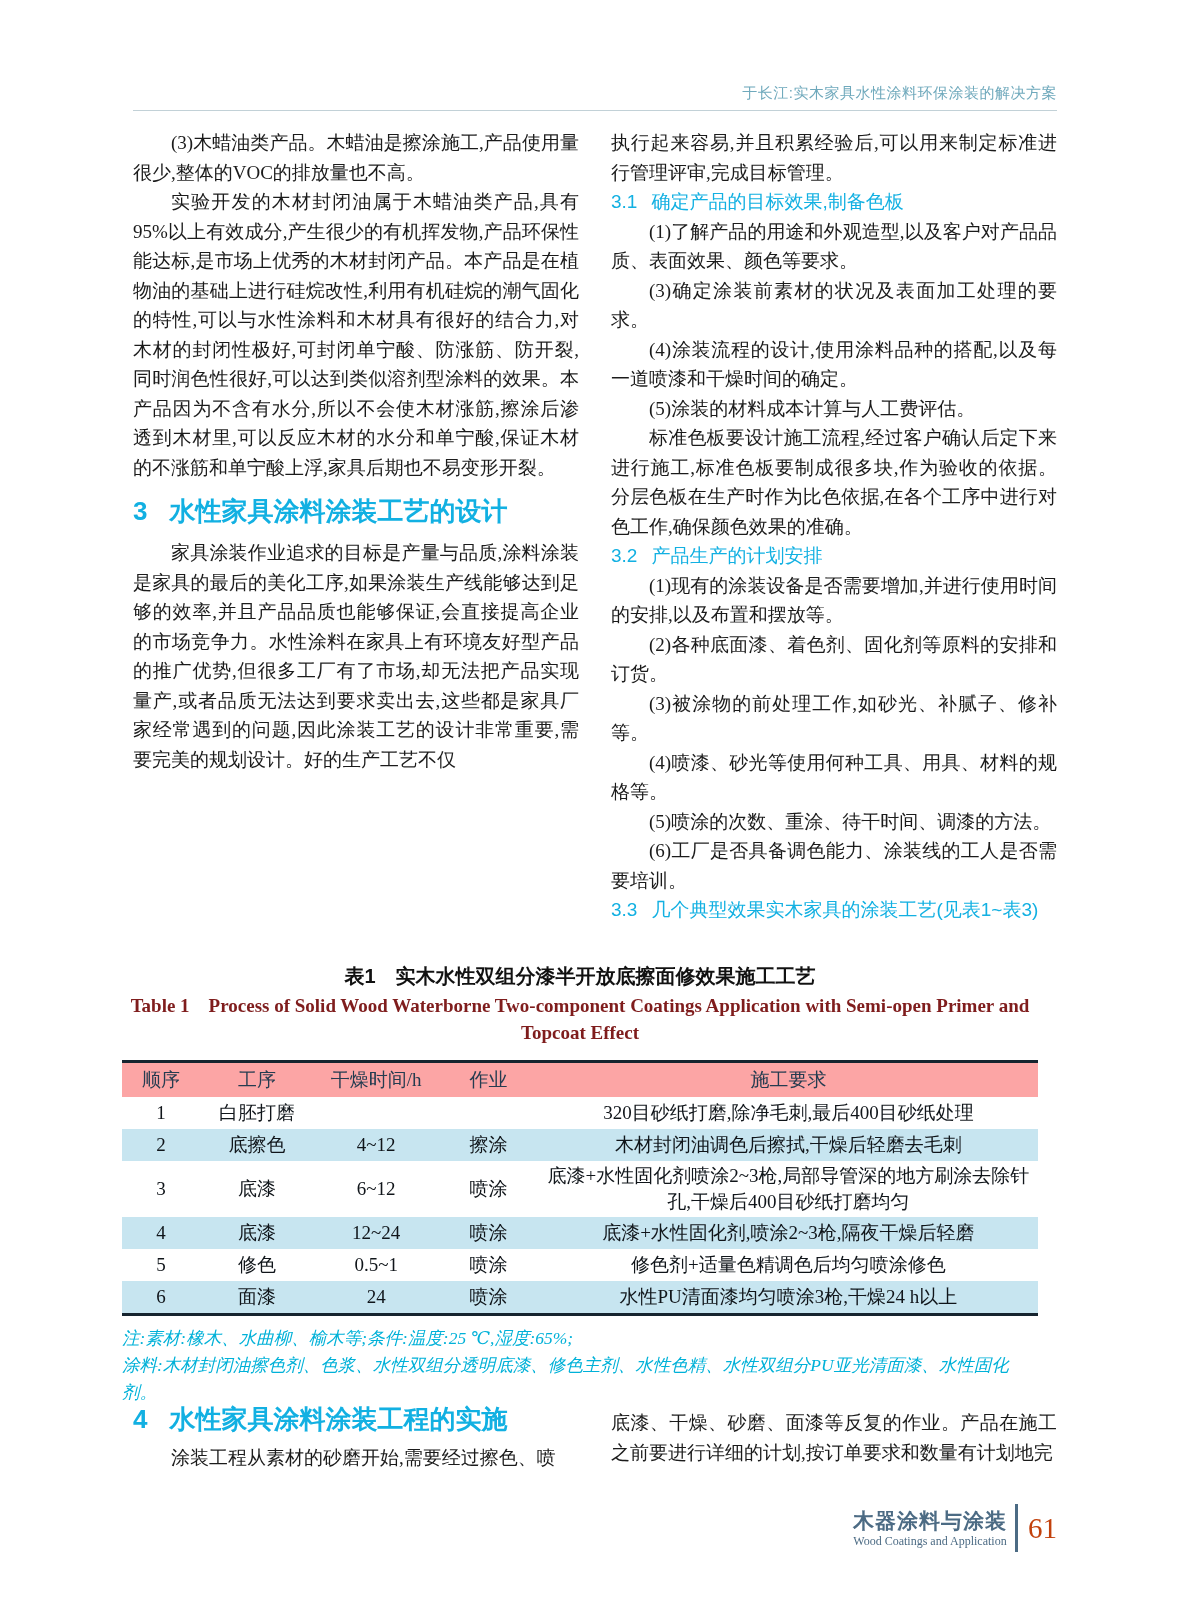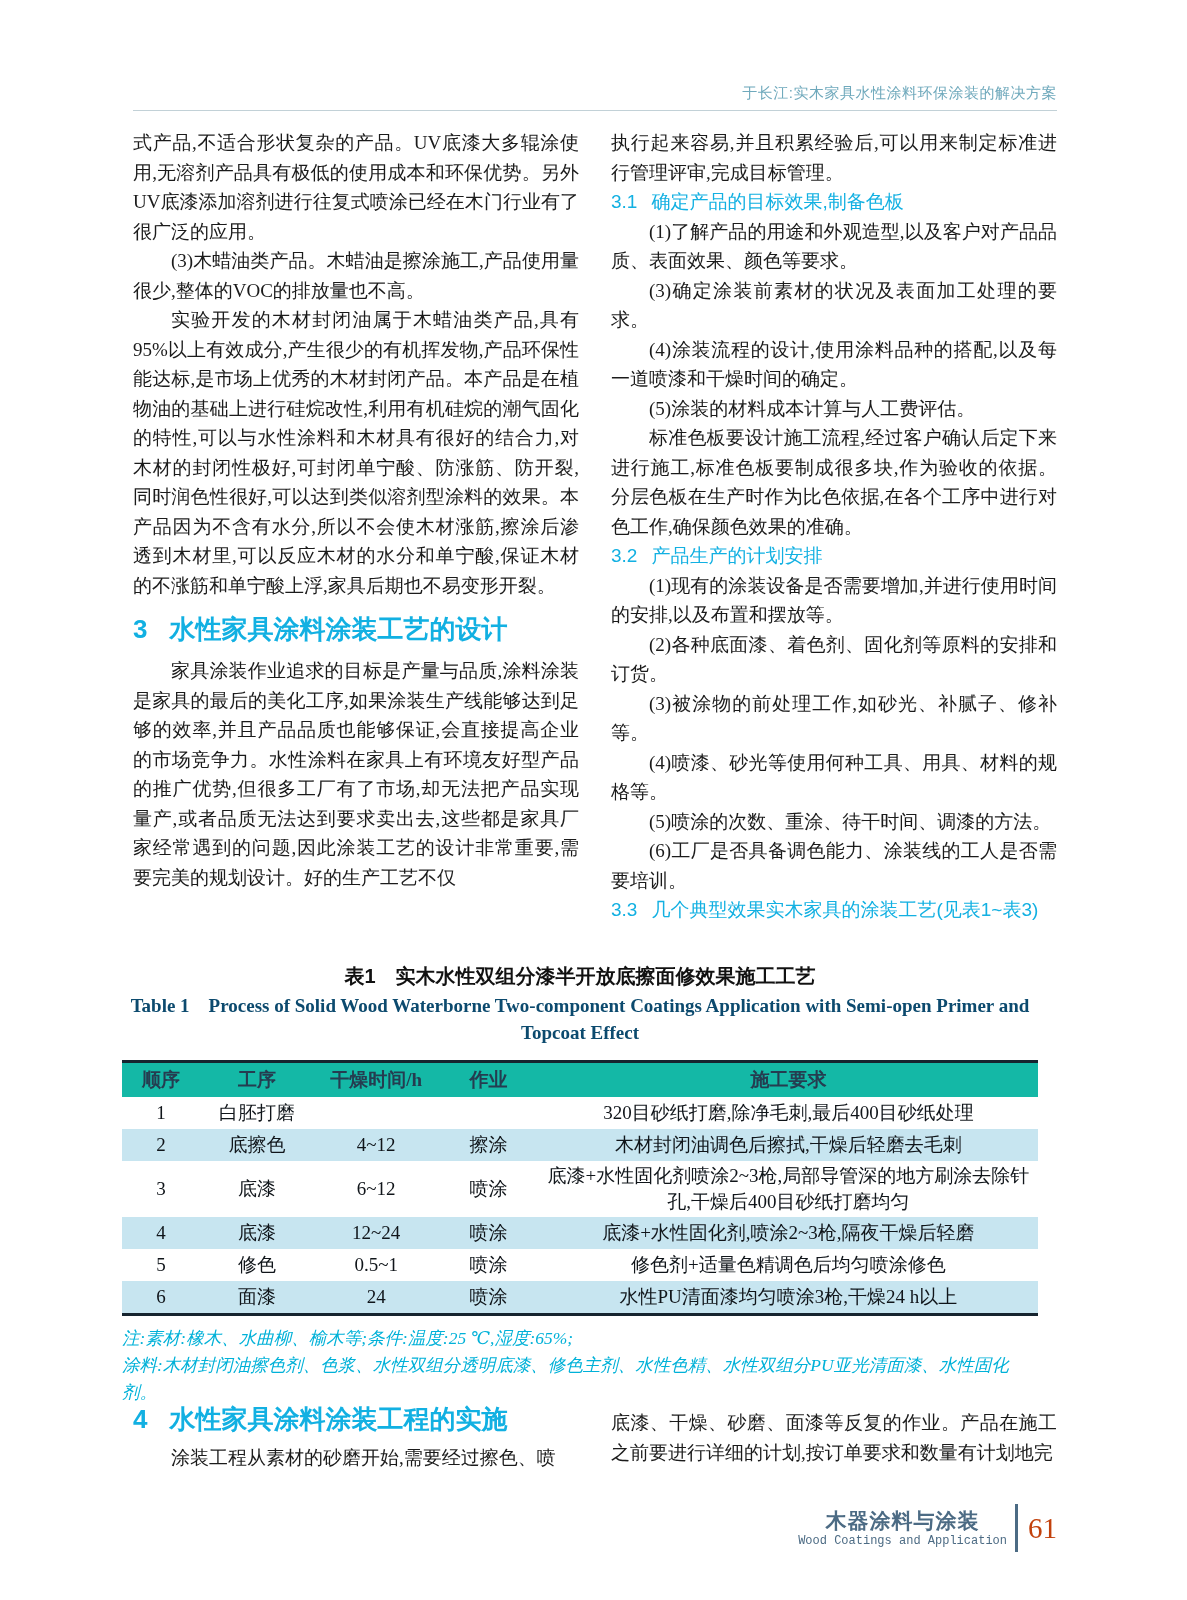--- a/index.html
+++ b/index.html
@@ -44,30 +44,30 @@
     white-space:nowrap;
   }
   
   .table-block{position:absolute;top:962px;left:122px;width:916px;}
   .tbl-title-zh{
     text-align:center;font-family:"Liberation Sans","DejaVu Sans",sans-serif;
     font-weight:bold;font-size:20px;line-height:28px;color:#111;
   }
   .tbl-title-en{
     text-align:center;font-family:"Liberation Serif","DejaVu Serif",serif;
-    font-weight:bold;font-size:19px;line-height:27px;color:#0c4a6e;
+    font-weight:bold;font-size:19px;line-height:27px;color:#7f1d1d;
     margin-top:2px;
   }
   table.process{
     width:100%;border-collapse:collapse;margin-top:14px;
     border-top:3px solid #16242f;border-bottom:3px solid #16242f;
     font-size:19px;
   }
   table.process th{
-    background:#14b8a6;color:#253c50;font-weight:bold;
+    background:#fca5a5;color:#253c50;font-weight:normal;
     height:32px;padding:1px 4px;text-align:center;
   }
   table.process td{
     height:28px;padding:2px 6px;text-align:center;line-height:26px;color:#10151a;
   }
   table.process tbody tr:nth-child(even){background:#c7e5f0;}
   .cw1{width:8.5%;}.cw2{width:12.5%;}.cw3{width:13.5%;}.cw4{width:11%;}.cw5{width:54.5%;}
   .tbl-notes{
     margin-top:9px;color:#00b1d8;font-style:italic;
     font-size:17.5px;line-height:27px;
@@ -85,41 +85,40 @@
   .footer{
     position:absolute;top:1504px;right:130px;
     display:flex;align-items:center;
   }
   .journal{ text-align:center;color:#4c6b84; }
   .journal-zh{
     font-family:"Liberation Sans","DejaVu Sans",sans-serif;
     font-weight:bold;font-size:21px;line-height:26px;letter-spacing:1px;
   }
   .journal-en{
-    font-family:Liberation Mono, monospace;
+    font-family:Liberation Serif, serif;
     font-size:12px;line-height:15px;
   }
   .footer-bar{width:3px;height:48px;background:#4c6b84;margin:0 10px 0 8px;}
   .page-num{
     font-family:"Liberation Serif","DejaVu Serif",serif;
     font-size:29px;color:#c2410c;
   }
 </style>
 </head>
 <body>
 
 <div class="page">
 
   <div class="running-head">于长江:实木家具水性涂料环保涂装的解决方案</div>
   <div class="head-rule"></div>
 
   <div class="columns">
 
     <div class="col">
-      <p>式产品,不适合形状复杂的产品。UV底漆大多辊涂使用,无溶剂产品具有极低的使用成本和环保优势。另外UV底漆添加溶剂进行往复式喷涂已经在木门行业有了很广泛的应用。</p>
       <p class="indent">(3)木蜡油类产品。木蜡油是擦涂施工,产品使用量很少,整体的VOC的排放量也不高。</p>
       <p class="indent">实验开发的木材封闭油属于木蜡油类产品,具有95%以上有效成分,产生很少的有机挥发物,产品环保性能达标,是市场上优秀的木材封闭产品。本产品是在植物油的基础上进行硅烷改性,利用有机硅烷的潮气固化的特性,可以与水性涂料和木材具有很好的结合力,对木材的封闭性极好,可封闭单宁酸、防涨筋、防开裂,同时润色性很好,可以达到类似溶剂型涂料的效果。本产品因为不含有水分,所以不会使木材涨筋,擦涂后渗透到木材里,可以反应木材的水分和单宁酸,保证木材的不涨筋和单宁酸上浮,家具后期也不易变形开裂。</p>
       <div class="sec-head">
         <span>3</span>
         <span>水性家具涂料涂装工艺的设计</span>
       </div>
       <p class="indent">家具涂装作业追求的目标是产量与品质,涂料涂装是家具的最后的美化工序,如果涂装生产线能够达到足够的效率,并且产品品质也能够保证,会直接提高企业的市场竞争力。水性涂料在家具上有环境友好型产品的推广优势,但很多工厂有了市场,却无法把产品实现量产,或者品质无法达到要求卖出去,这些都是家具厂家经常遇到的问题,因此涂装工艺的设计非常重要,需要完美的规划设计。好的生产工艺不仅</p>
     </div>
 
     <div class="col">

